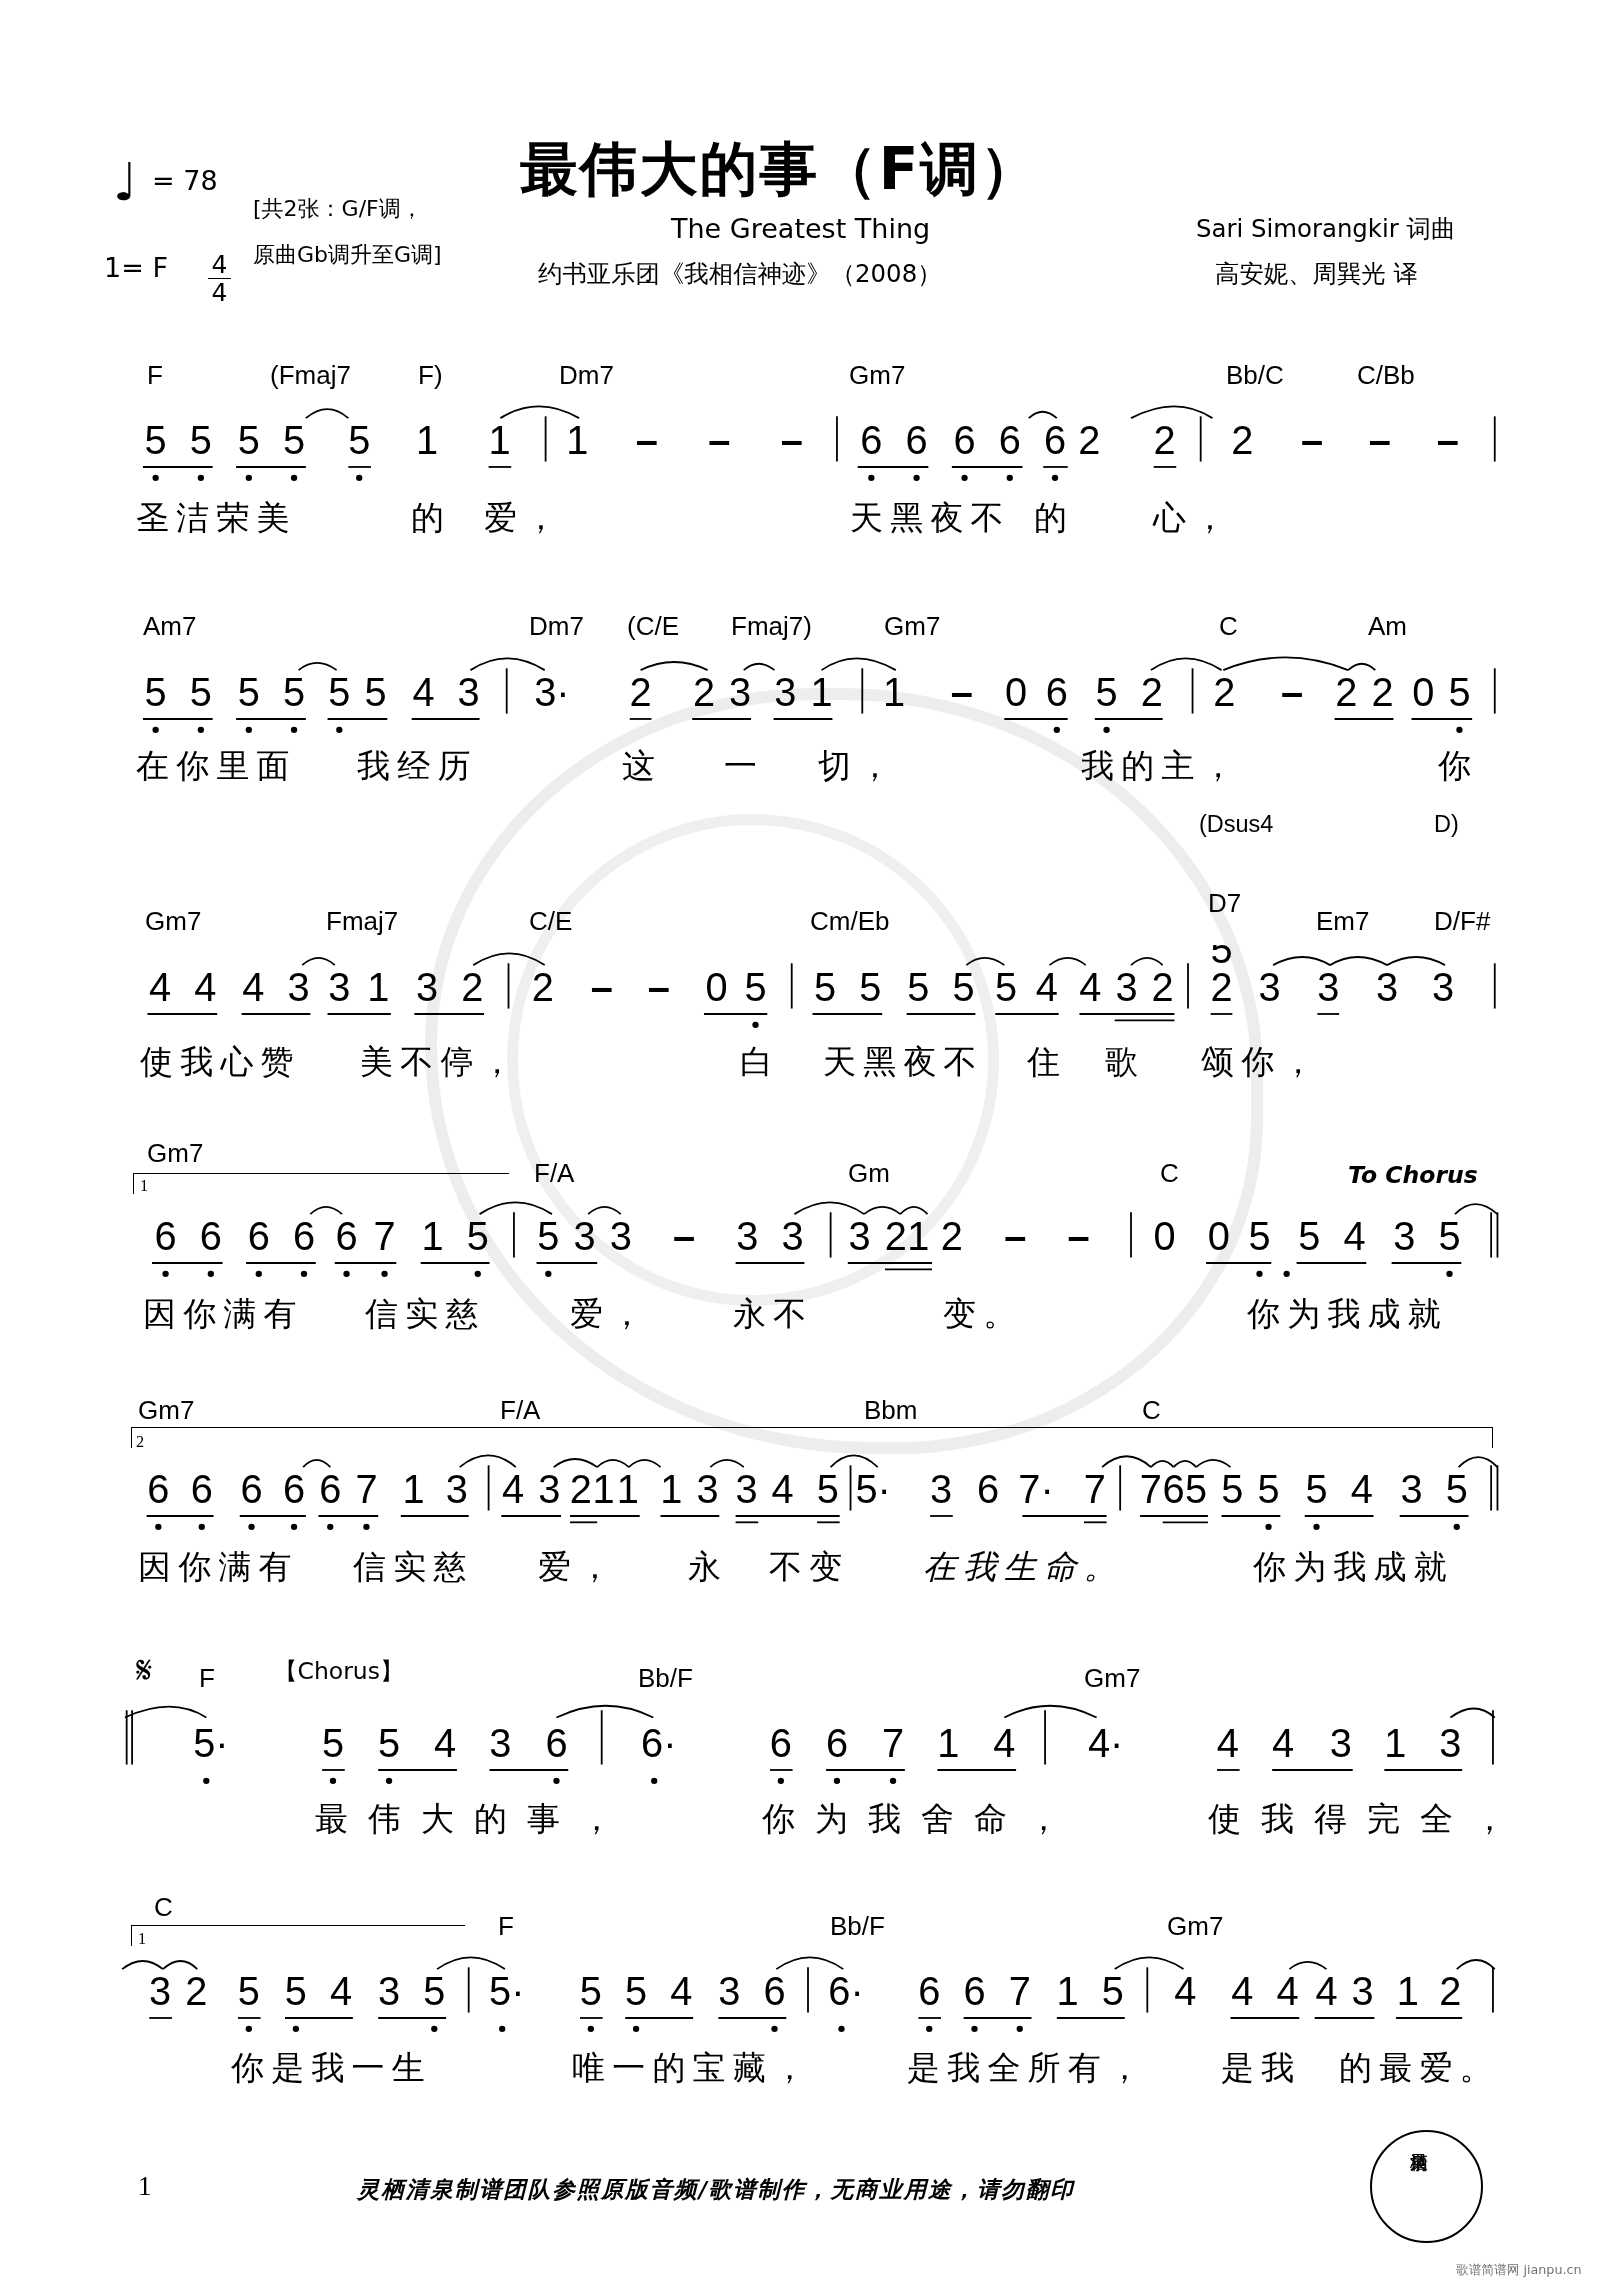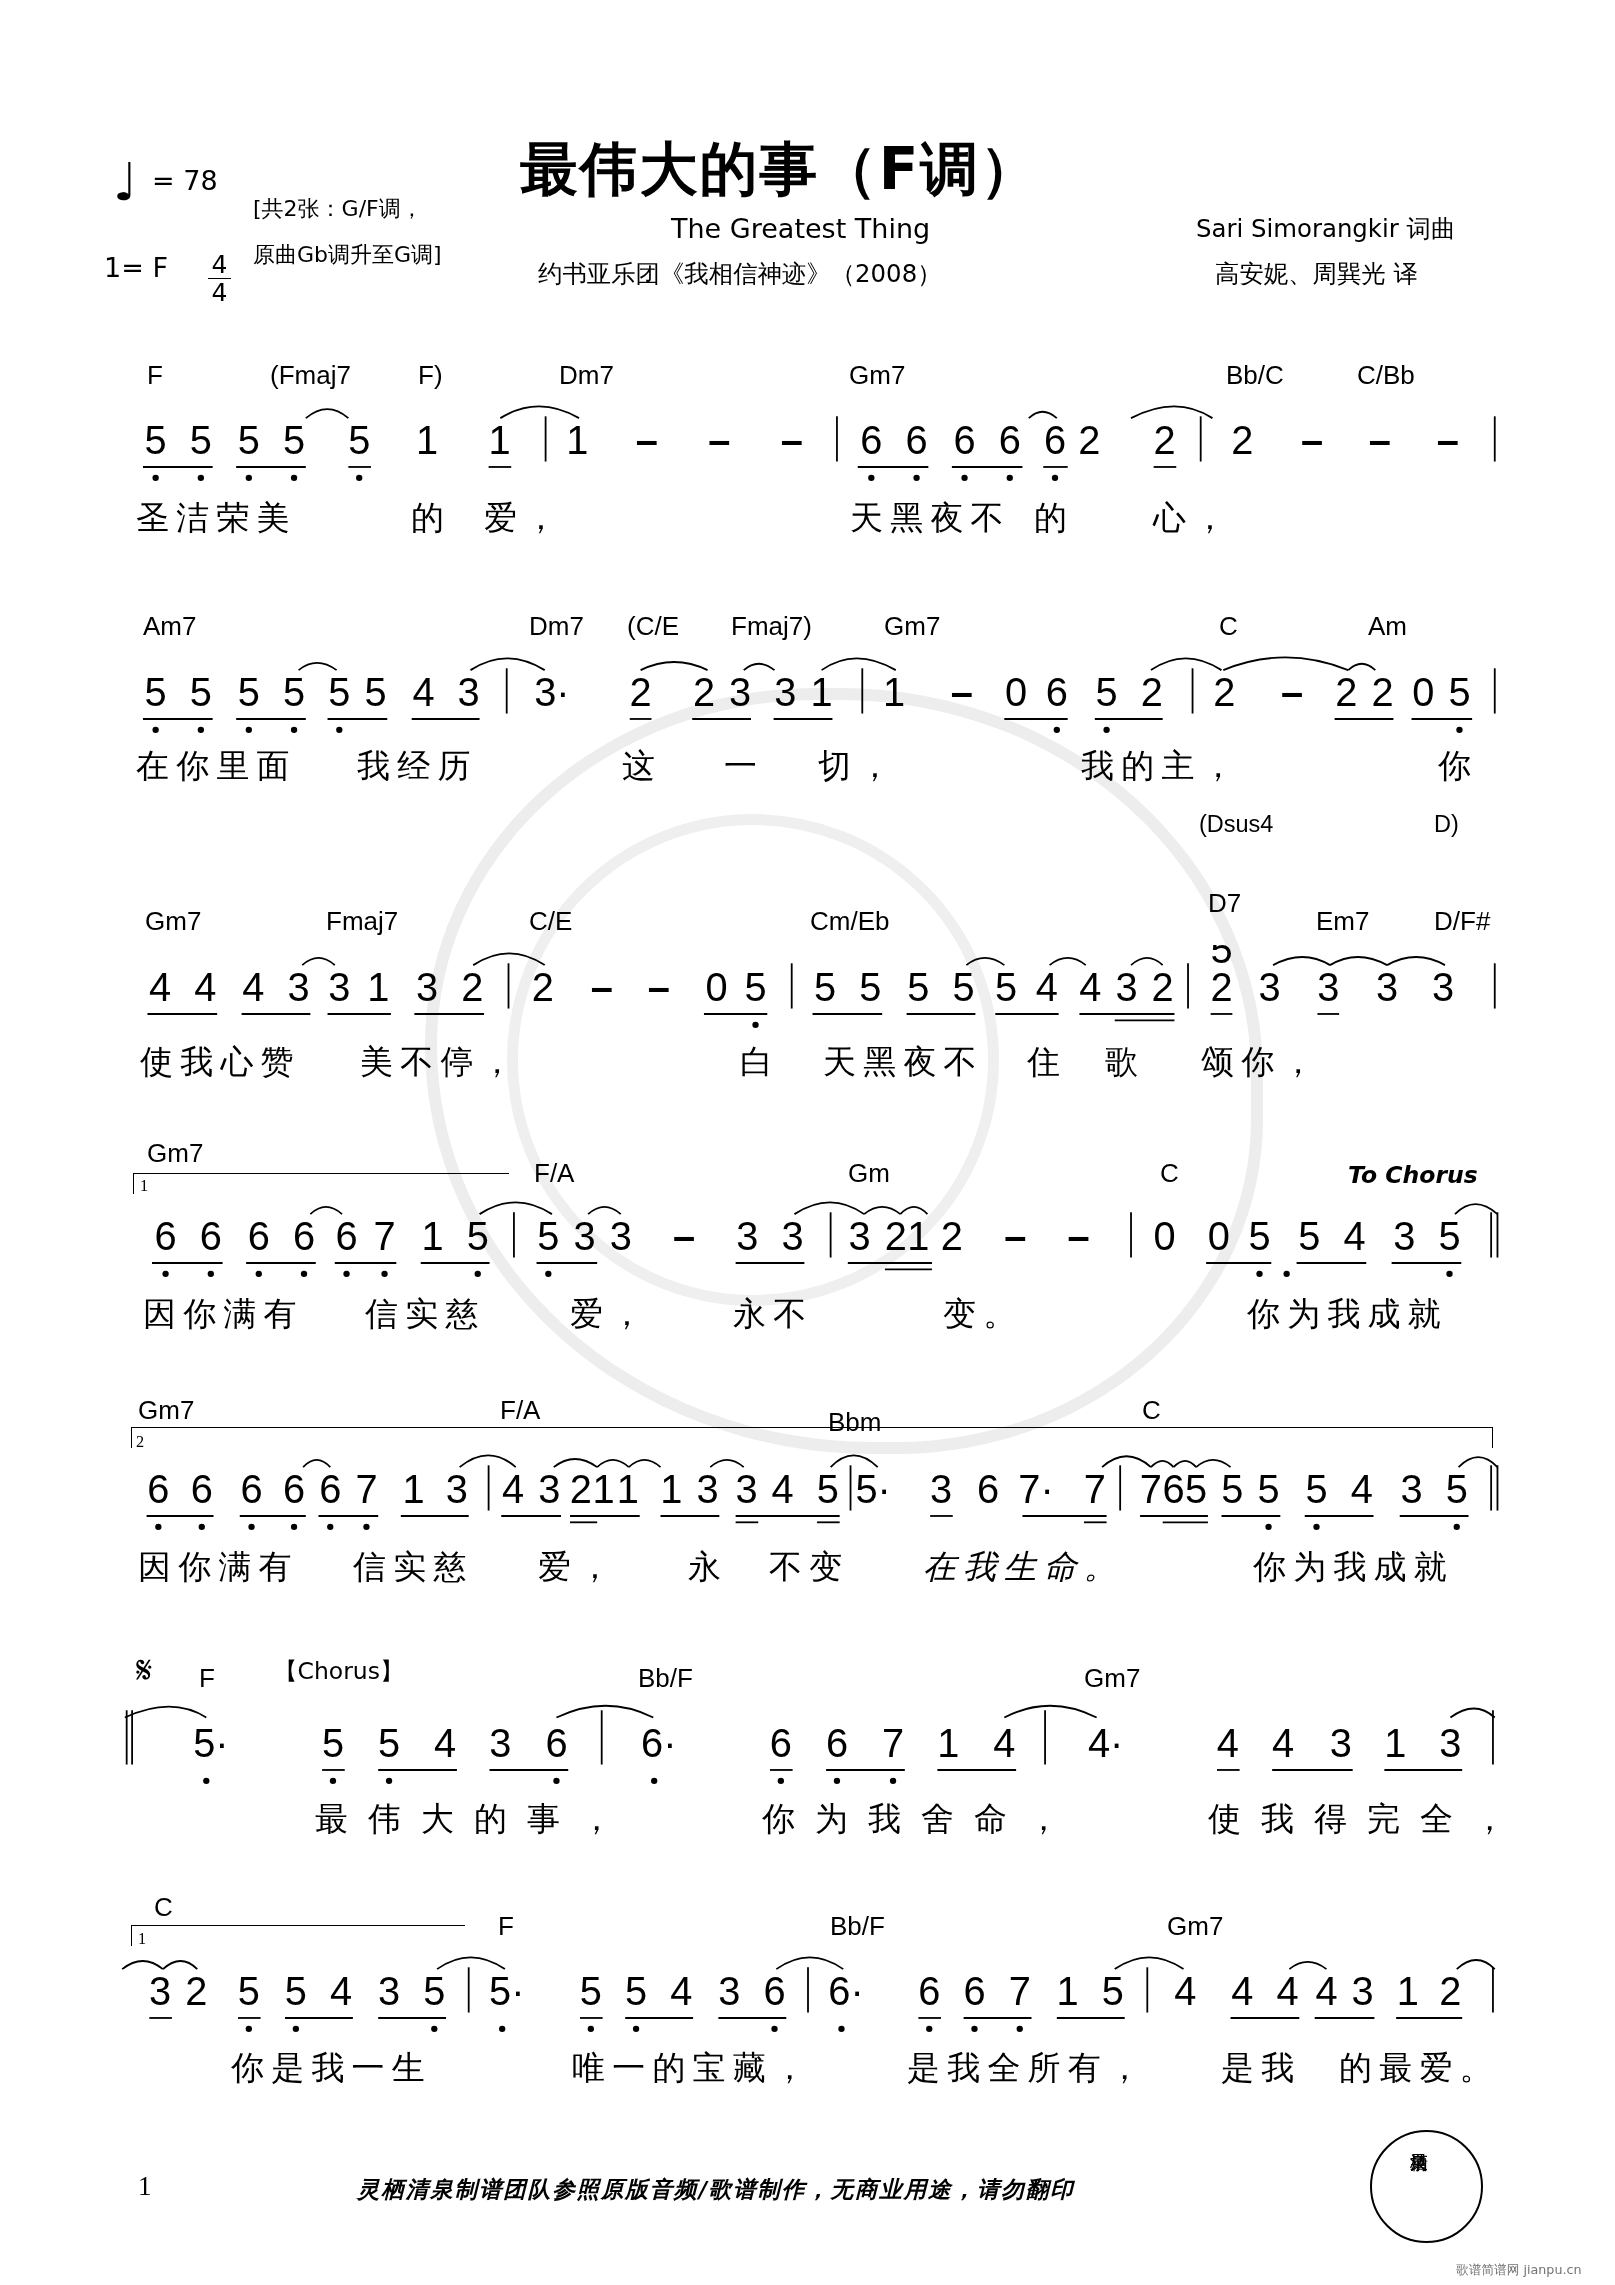--- a/index.html
+++ b/index.html
@@ -378,21 +378,21 @@
   <div class="lyric" style="left:365px;top:1292px;">信实慈</div>
   <div class="lyric" style="left:570px;top:1292px;">爱，</div>
   <div class="lyric" style="left:733px;top:1292px;">永不</div>
   <div class="lyric" style="left:943px;top:1292px;">变。</div>
   <div class="lyric" style="left:1247px;top:1292px;">你为我成就</div>
 </div>
 
 <div>
   <div class="chord" style="left:138px;top:1395px;">Gm7</div>
   <div class="chord" style="left:500px;top:1395px;">F/A</div>
-  <div class="chord" style="left:828px;top:1395px;margin-top:12px;">Bbm</div>
+  <div class="chord" style="left:864px;top:1395px;">Bbm</div>
   <div class="chord" style="left:1142px;top:1395px;">C</div>
 
   <div class="volta volta-r" style="left:131px;top:1427px;width:1360px;"></div>
   <div class="volta-num" style="left:136px;top:1432px;">2</div>
 
   <svg class="abs" style="left:0;top:1447px;" width="1616" height="109" viewBox="0 0 1786 120">
     <g font-family="Liberation Sans, sans-serif" font-size="44" text-anchor="middle">
       <text x="175" y="62">6</text>
         <text x="223" y="62">6</text>
         <text x="278" y="62">6</text>

